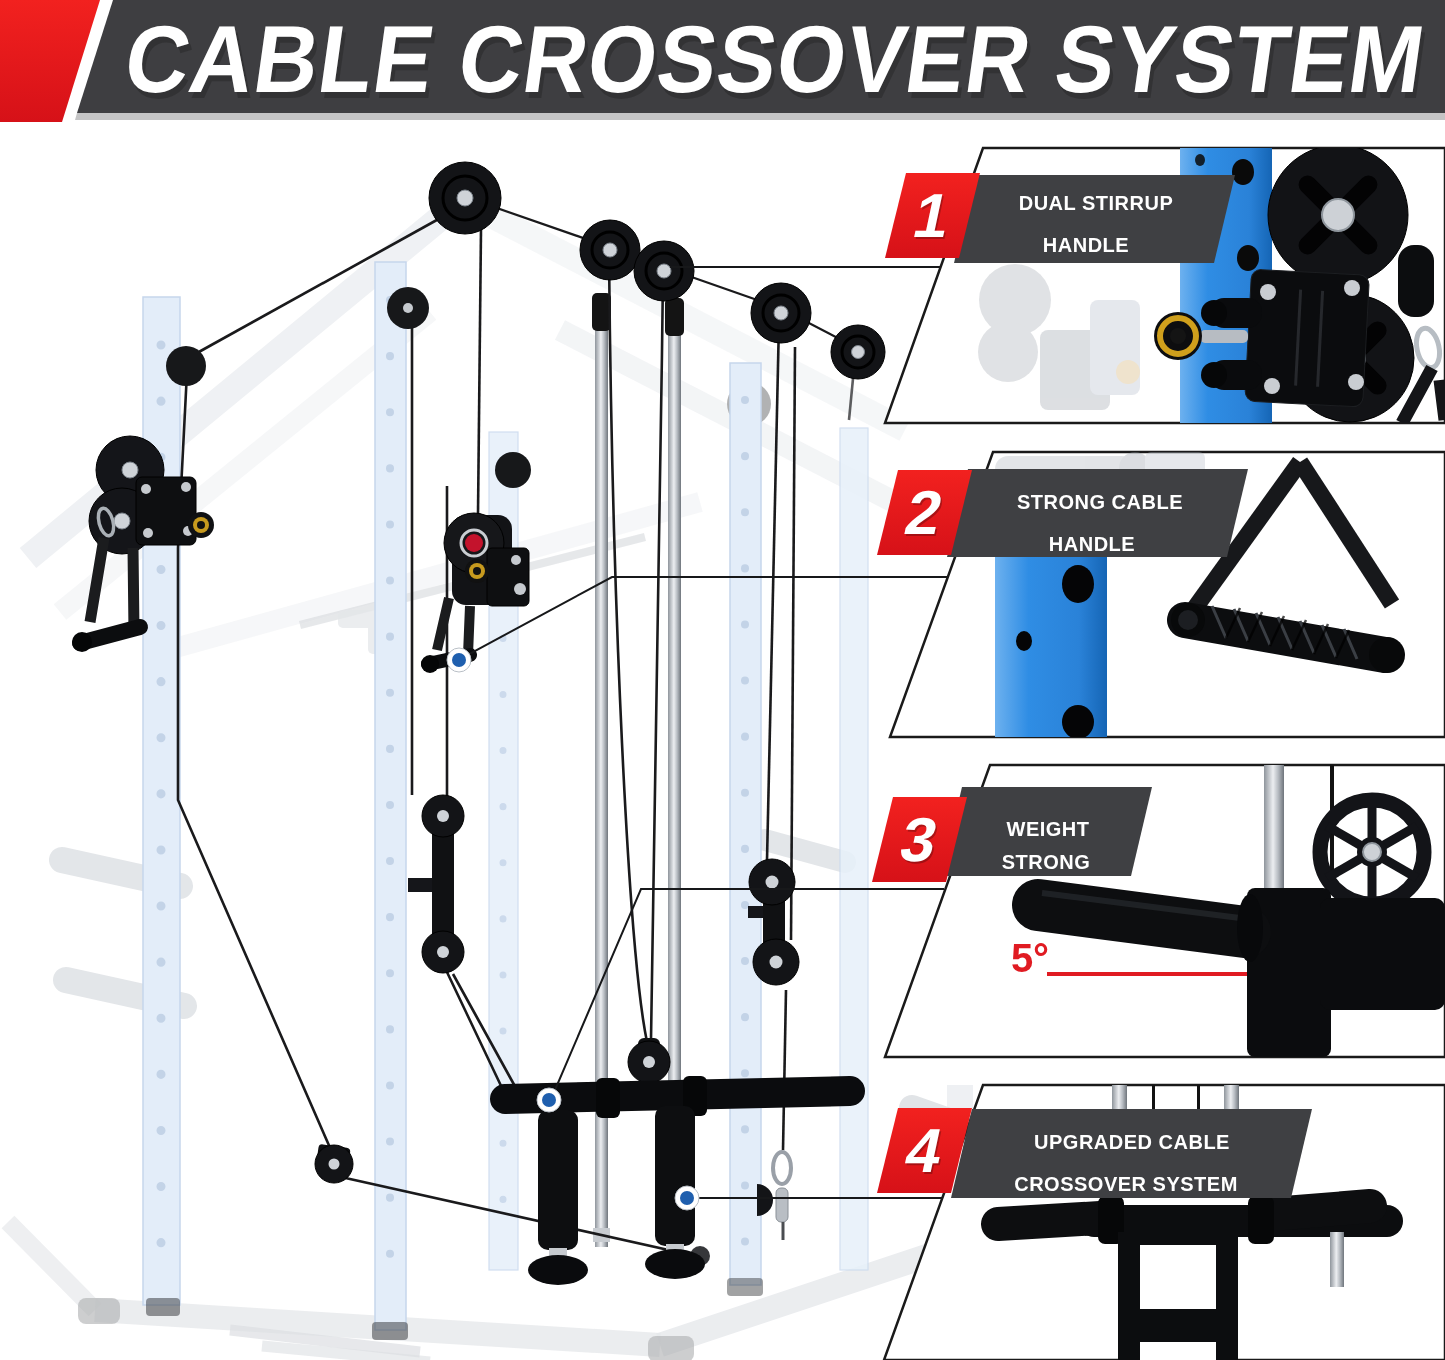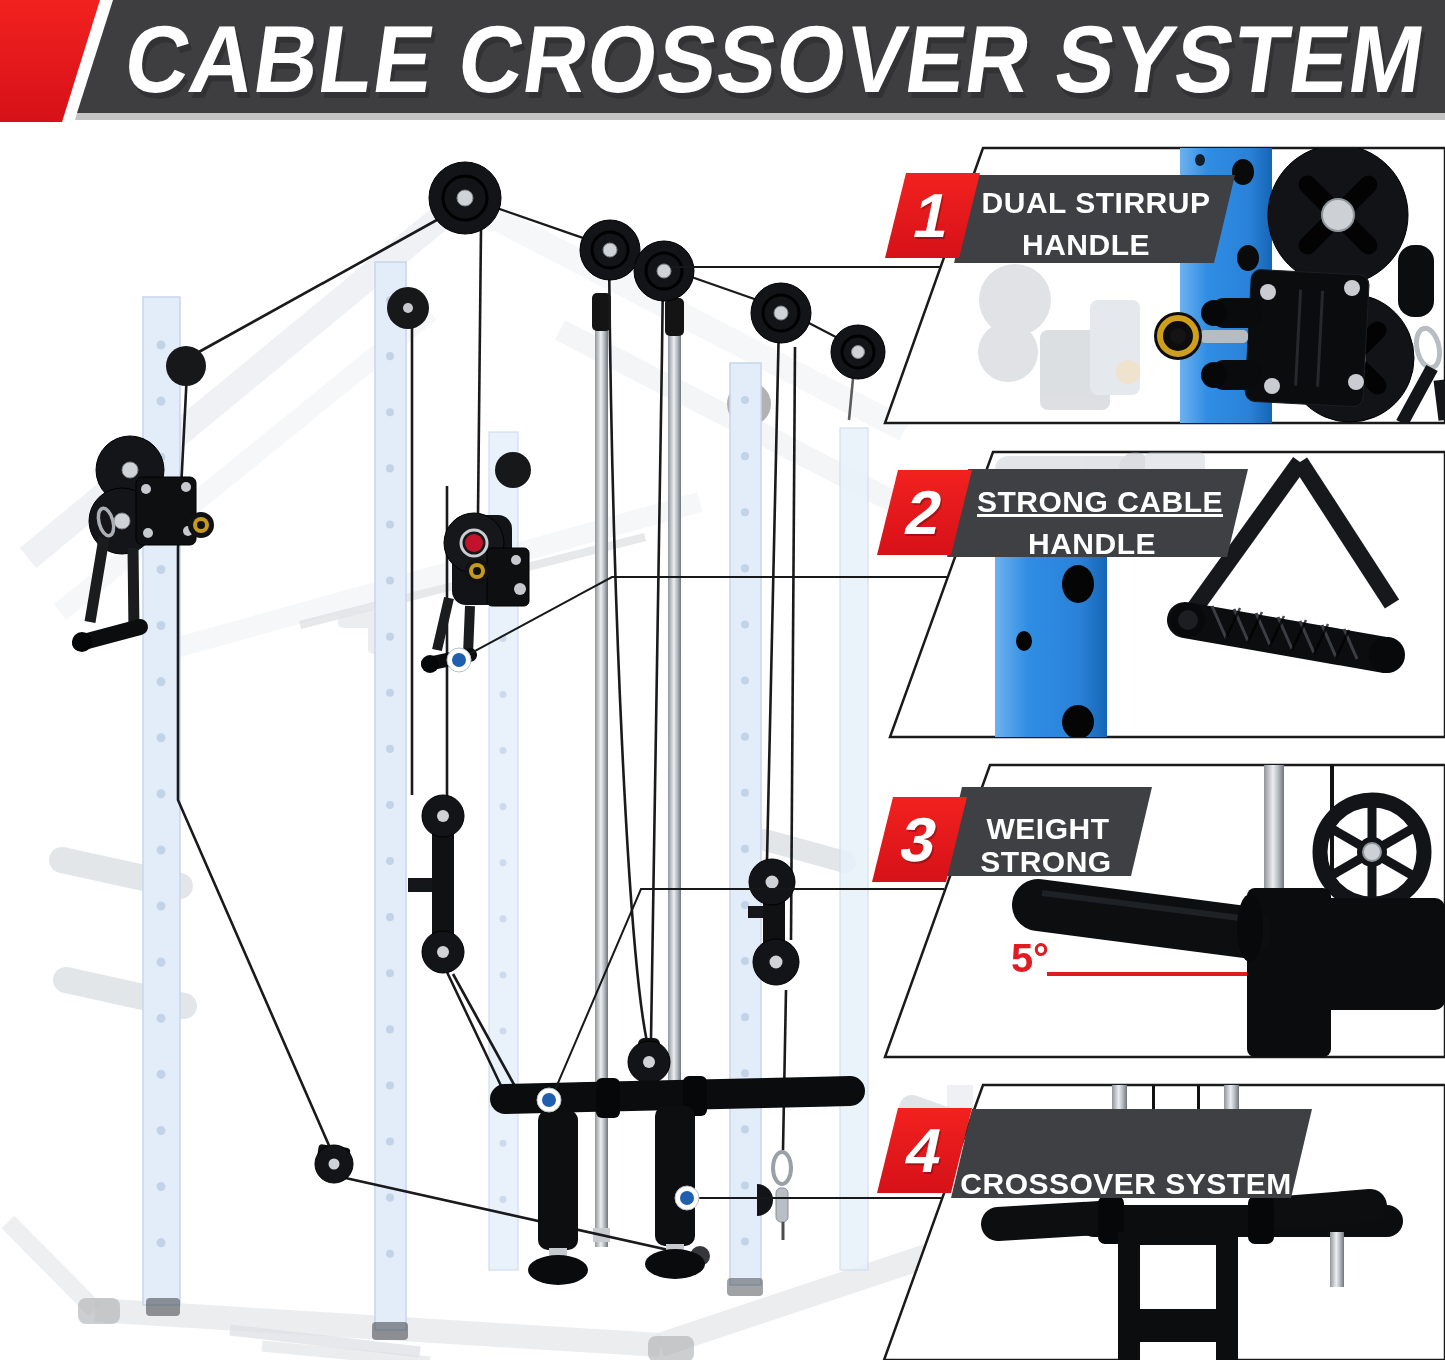--- a/index.html
+++ b/index.html
@@ -7,21 +7,21 @@
          font-family:"Liberation Sans",sans-serif;}
   .stage svg{position:absolute;left:0;top:0;}
   .txt{position:absolute;transform:translate(-50%,-50%);white-space:nowrap;color:#fff;
        font-weight:bold;pointer-events:none;}
   .title{position:absolute;left:126px;top:8px;height:104px;line-height:104px;
          font-size:88px;font-weight:bold;color:#fff;letter-spacing:1px;white-space:nowrap;
          transform:skewX(-8deg) scaleY(1.08);transform-origin:left center;
          text-shadow:4px 5px 0 rgba(30,30,30,.35);}
   .num{font-size:62px;transform:translate(-50%,-50%) skewX(-12deg);
        text-shadow:2px 2px 0 rgba(0,0,0,.25);}
-  .lbl{font-size:30px;letter-spacing:.5px;}
+  .lbl{font-size:20px;letter-spacing:.5px;}
   .angle{font-size:40px;color:#e01b22;}
 </style>
 </head>
 <body>
 
 <div class="stage">
 
 <svg width="1445" height="1360" viewBox="0 0 1445 1360">
 <defs>
   <linearGradient id="bluePole" x1="0" y1="0" x2="1" y2="0">
@@ -403,21 +403,22 @@
 
 <div class="title">CABLE CROSSOVER SYSTEM</div>
 
 <div class="txt num" style="left:932px;top:215px;">1</div>
 <div class="txt num" style="left:924px;top:512px;">2</div>
 <div class="txt num" style="left:919px;top:839px;">3</div>
 <div class="txt num" style="left:924px;top:1150px;">4</div>
 
 <div class="txt lbl" style="left:1096px;top:203px;">DUAL STIRRUP</div>
 <div class="txt lbl" style="left:1086px;top:245px;">HANDLE</div>
-<div class="txt lbl" style="left:1100px;top:502px;text-decoration:underline;">STRONG CABLE</div>
+<div class="txt lbl" style="left:1100px;top:502px;">STRONG CABLE</div>
 <div class="txt lbl" style="left:1092px;top:544px;">HANDLE</div>
 <div class="txt lbl" style="left:1048px;top:820px;margin-top:9px;">WEIGHT</div>
 <div class="txt lbl" style="left:1046px;top:862px;">STRONG</div>
+<div class="txt lbl" style="left:1132px;top:1142px;">UPGRADED CABLE</div>
 <div class="txt lbl" style="left:1126px;top:1184px;text-align:center;">CROSSOVER SYSTEM</div>
 
 <div class="txt angle" style="left:1030px;top:958px;">5°</div>
 
 </div>
 
 </body></html>

